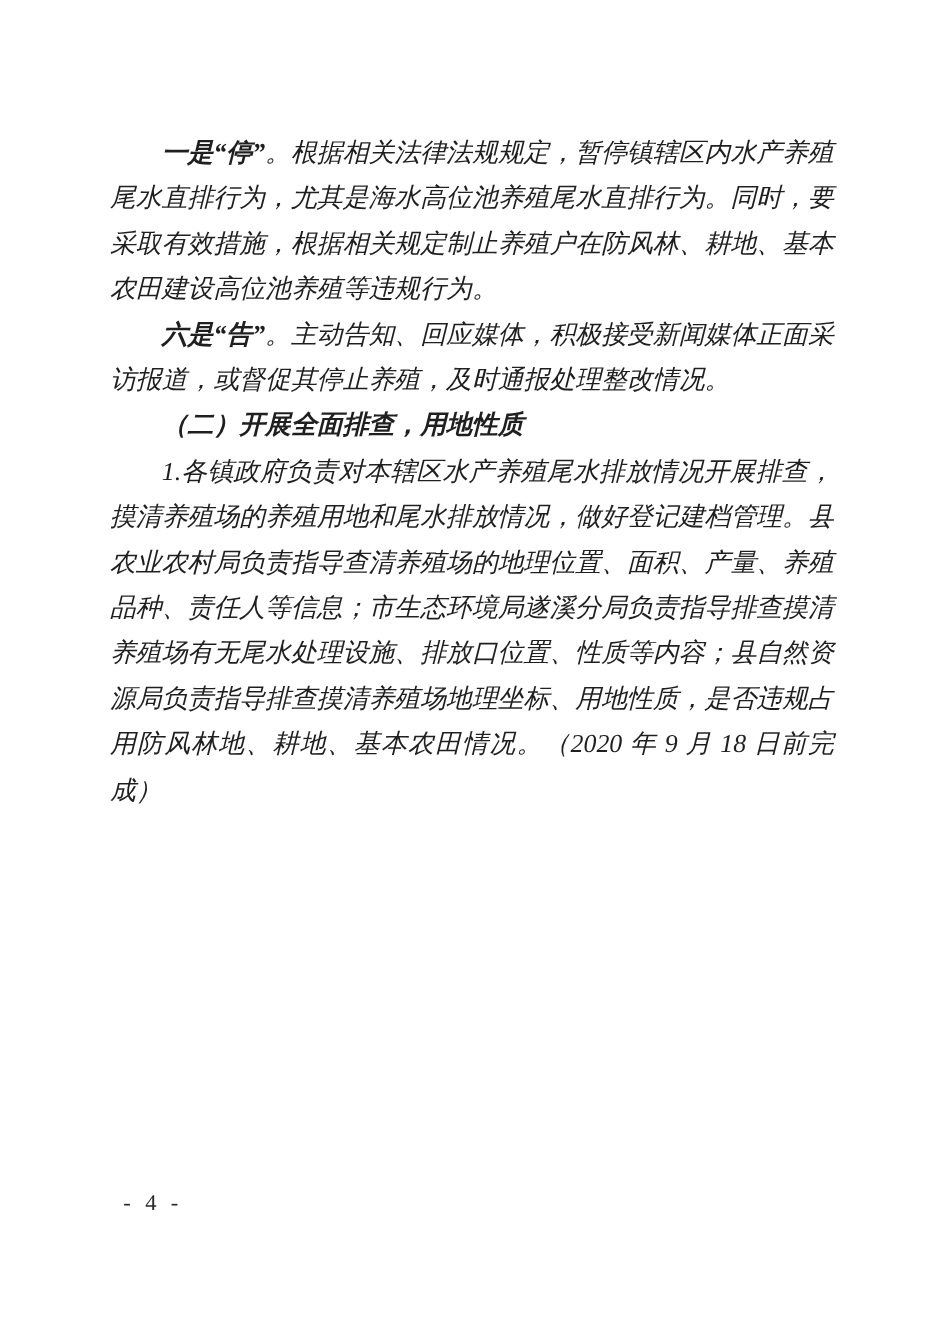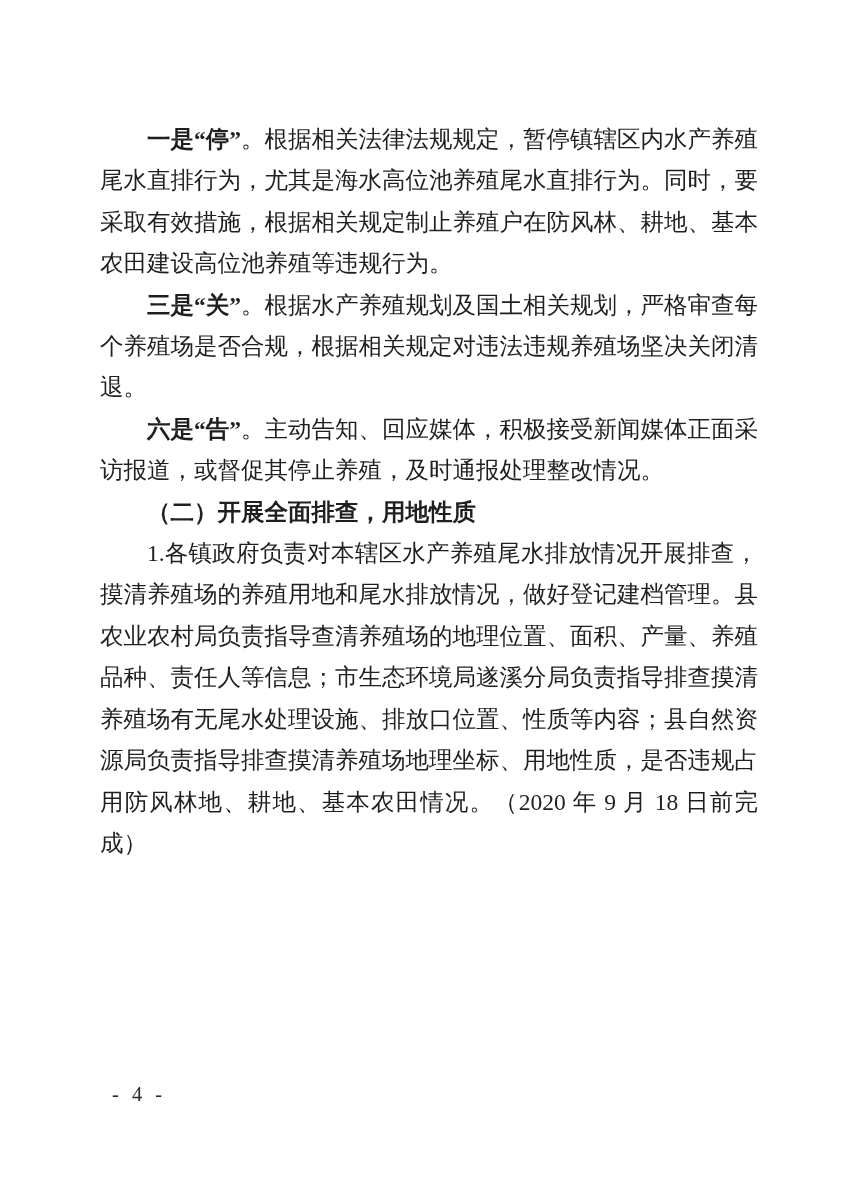--- a/index.html
+++ b/index.html
@@ -25,20 +25,21 @@
     font-size: 23.5px;
     line-height: 41.4px;
     text-align: justify;
     text-align-last: left;
     word-break: break-all;
   }
   .content p {
     margin: 0;
     padding: 0;
     text-indent: 2em;
+    font-style: italic;
   }
   .lead {
     font-weight: bold;
   }
   .section-heading {
     font-weight: bold;
   }
   .page-number {
     position: absolute;
     left: 112px;
@@ -51,21 +52,20 @@
 </style>
 </head>
 <body>
 
 <div class="page">
   <div class="content">
 
     <p><span class="lead">一是“停”</span><span>。根据相关法律法规规定，暂停镇辖区内水产养殖尾水直排行为，尤其是海水高位池养殖尾水直排行为。同时，要采取有效措施，根据相关规定制止养殖户在防风林、耕地、基本农田建设高位池养殖等违规行为。</span></p>
 
 
-    <p><span class="lead">三是“关”</span><span>。根据水产养殖规划及国土相关规划，严格审查每个养殖场是否合规，根据相关规定对违法违规养殖场坚决关闭清退。</span></p>
 
 
 
     <p><span class="lead">六是“告”</span><span>。主动告知、回应媒体，积极接受新闻媒体正面采访报道，或督促其停止养殖，及时通报处理整改情况。</span></p>
 
     <p class="section-heading">（二）开展全面排查，用地性质</p>
 
     <p>1.各镇政府负责对本辖区水产养殖尾水排放情况开展排查，摸清养殖场的养殖用地和尾水排放情况，做好登记建档管理。县农业农村局负责指导查清养殖场的地理位置、面积、产量、养殖品种、责任人等信息；市生态环境局遂溪分局负责指导排查摸清养殖场有无尾水处理设施、排放口位置、性质等内容；县自然资源局负责指导排查摸清养殖场地理坐标、用地性质，是否违规占用防风林地、耕地、基本农田情况。（2020 年 9 月 18 日前完成）</p>
 
   </div>

